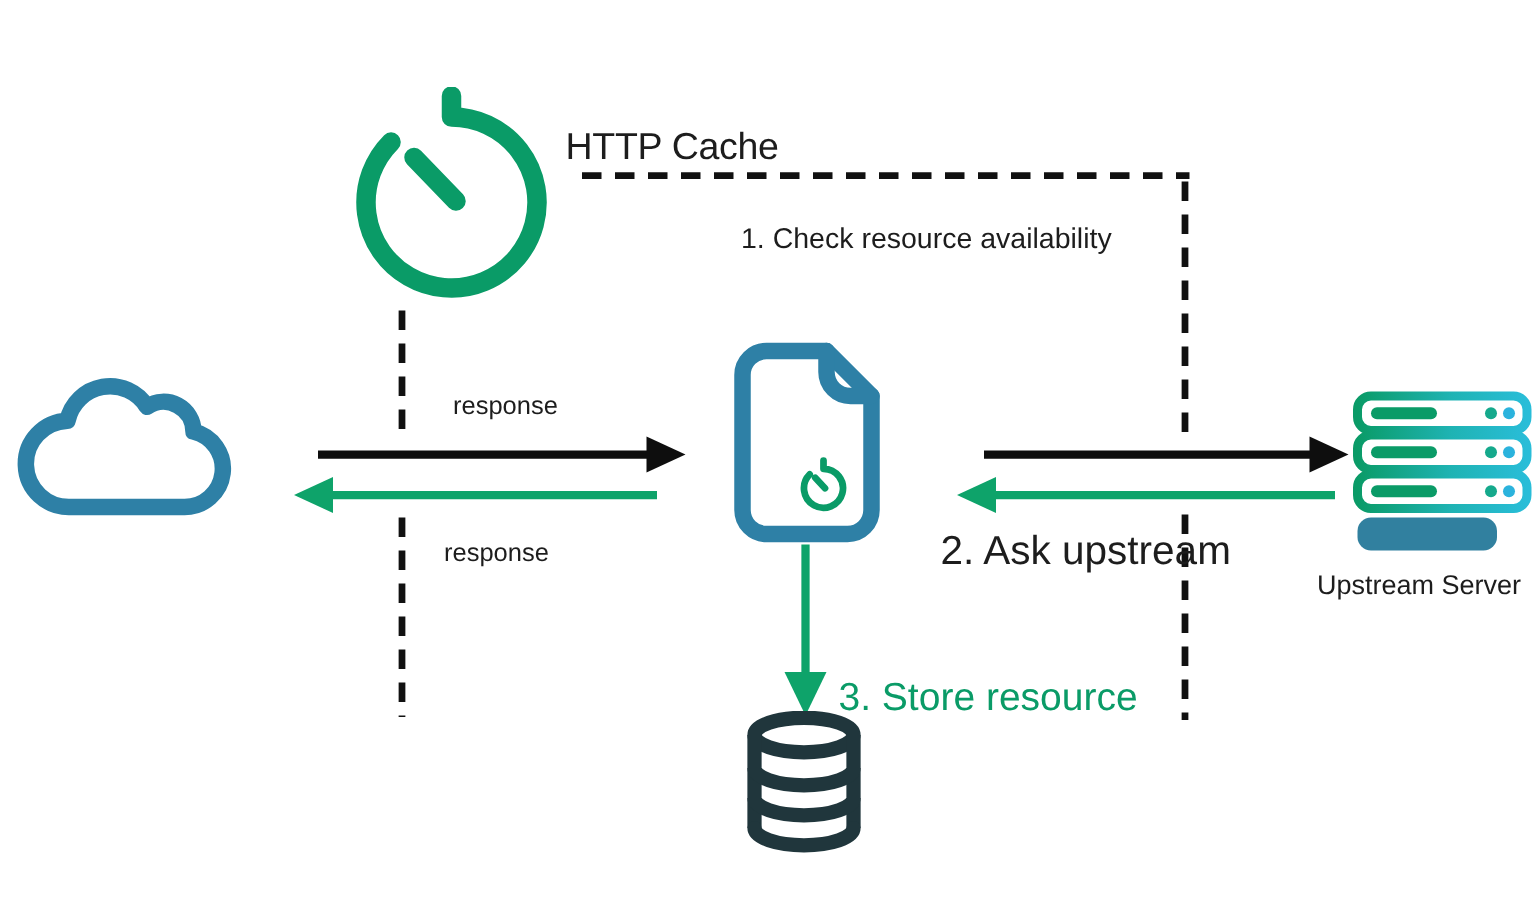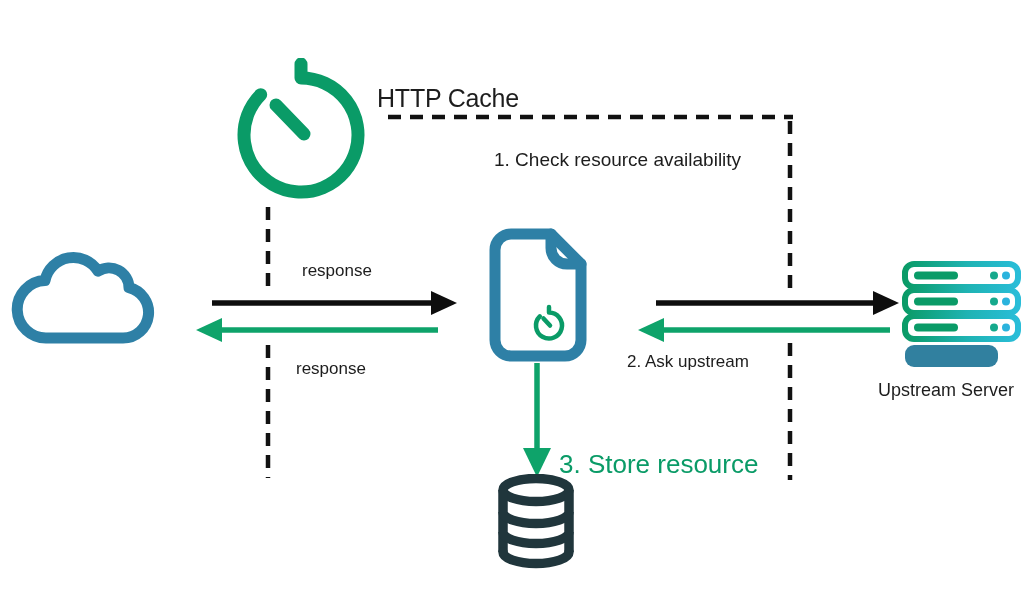--- a/index.html
+++ b/index.html
@@ -6,21 +6,21 @@
   .canvas{
     position:relative;width:1024px;height:614px;background:#ffffff;
     font-family:"Liberation Sans", sans-serif;color:#1d1d1d;overflow:hidden;
   }
   .abs{position:absolute;}
   .label{position:absolute;white-space:nowrap;color:#1d1d1d;}
   .title{left:377px;top:84px;font-size:25px;letter-spacing:-0.2px;}
   .step1{left:494px;top:149px;font-size:19px;line-height:21px;white-space:normal;width:300px;}
   .req{left:302px;top:261px;font-size:17px;}
   .resp{left:296px;top:359px;font-size:17px;}
-  .step2{left:627px;top:352px;font-size:17px;}
+  .step2{left:627px;top:352px;font-size:27px;}
   .step3{left:559px;top:449px;font-size:26px;color:#0a9b67;}
   .upstream{left:878px;top:380px;font-size:18px;}
   svg{display:block;}
 </style>
 </head>
 <body>
 
 <div class="canvas">
 
   <svg class="abs" style="left:0;top:0" width="1024" height="614" viewBox="0 0 1024 614">

